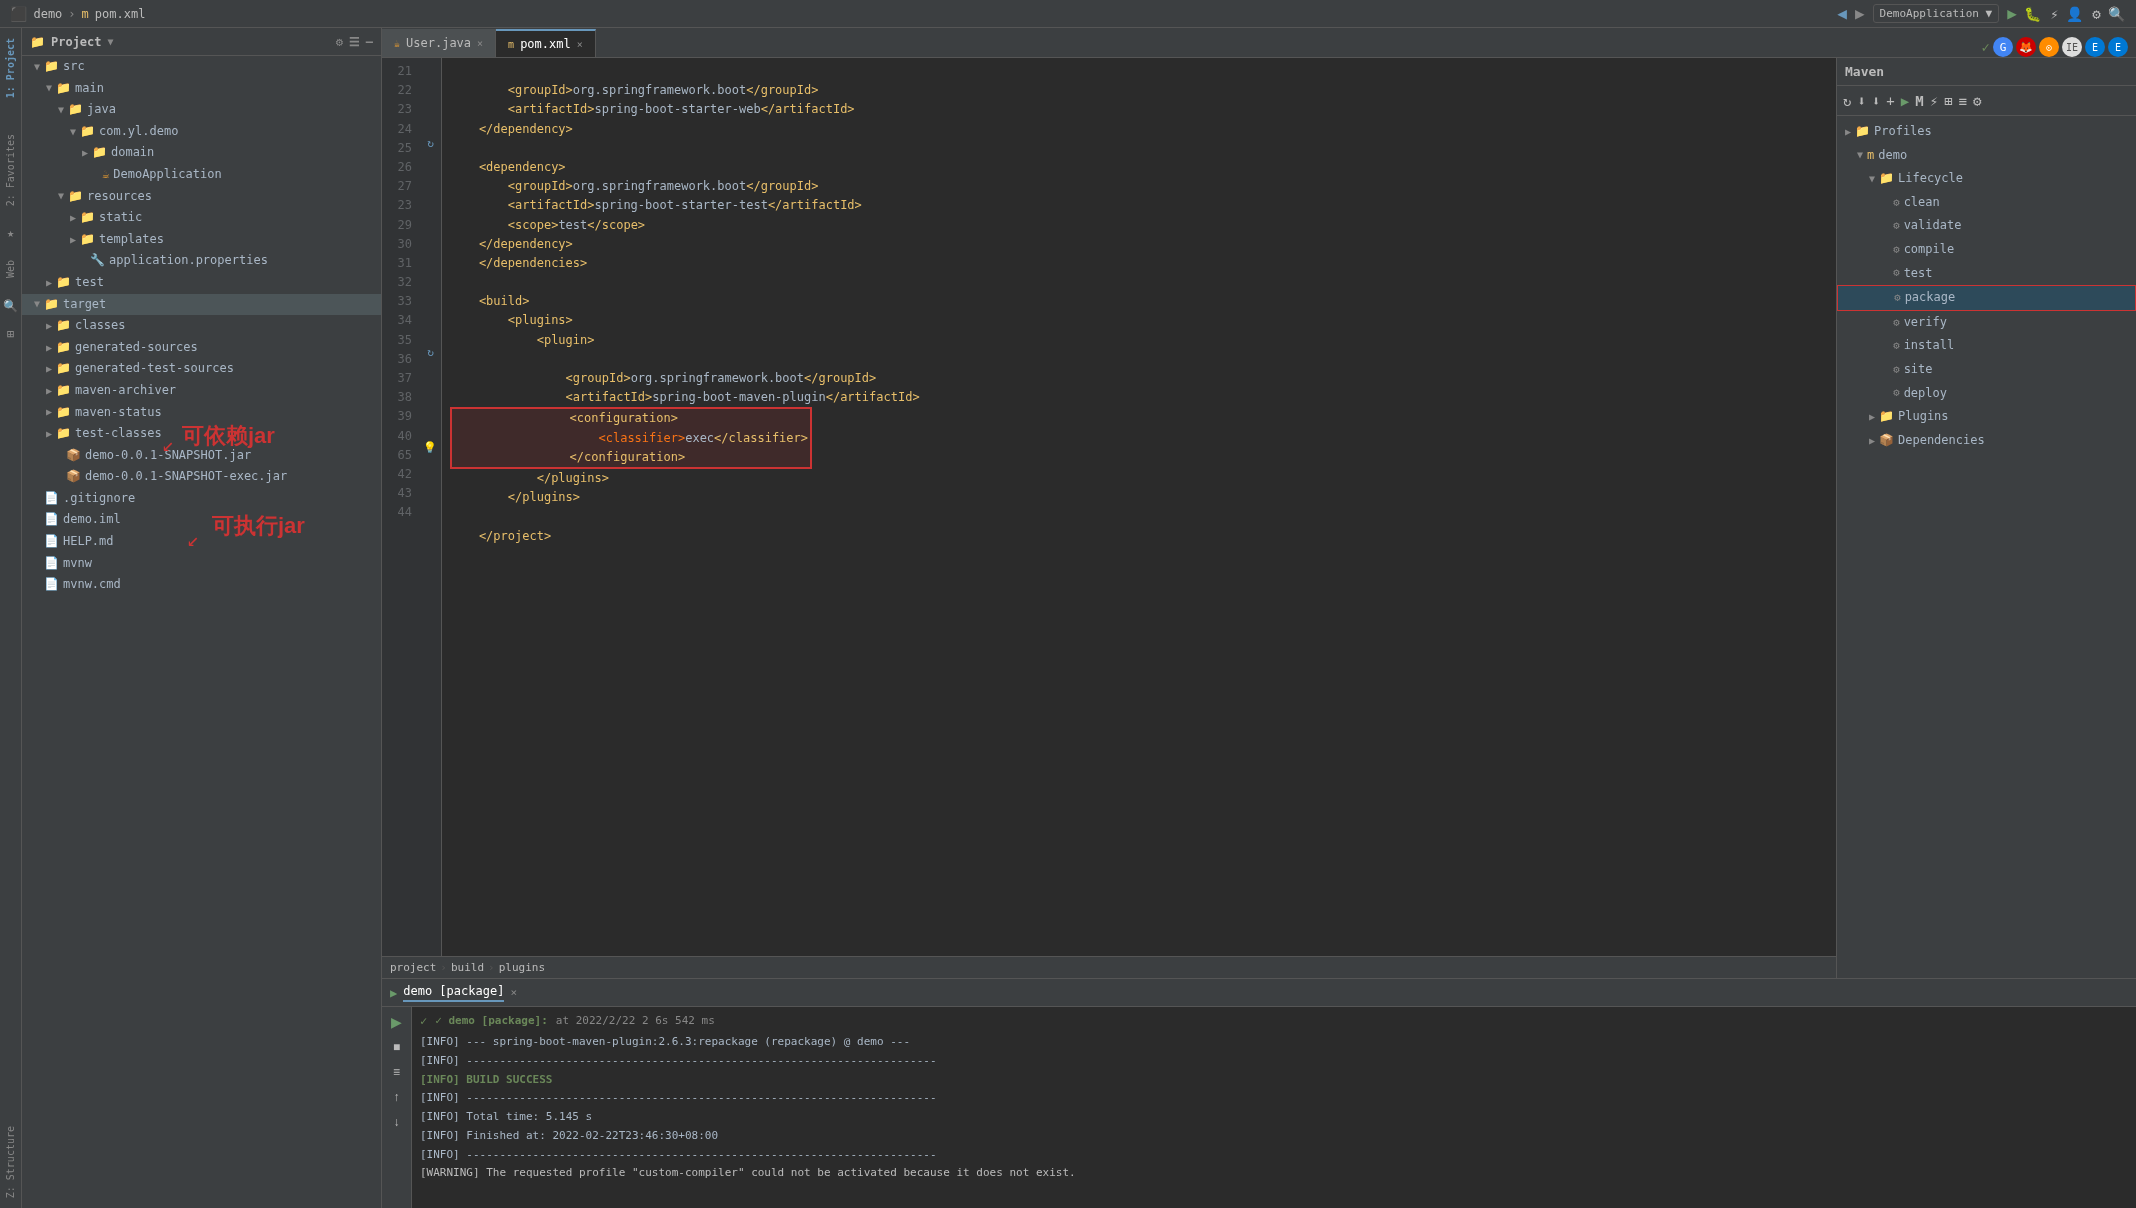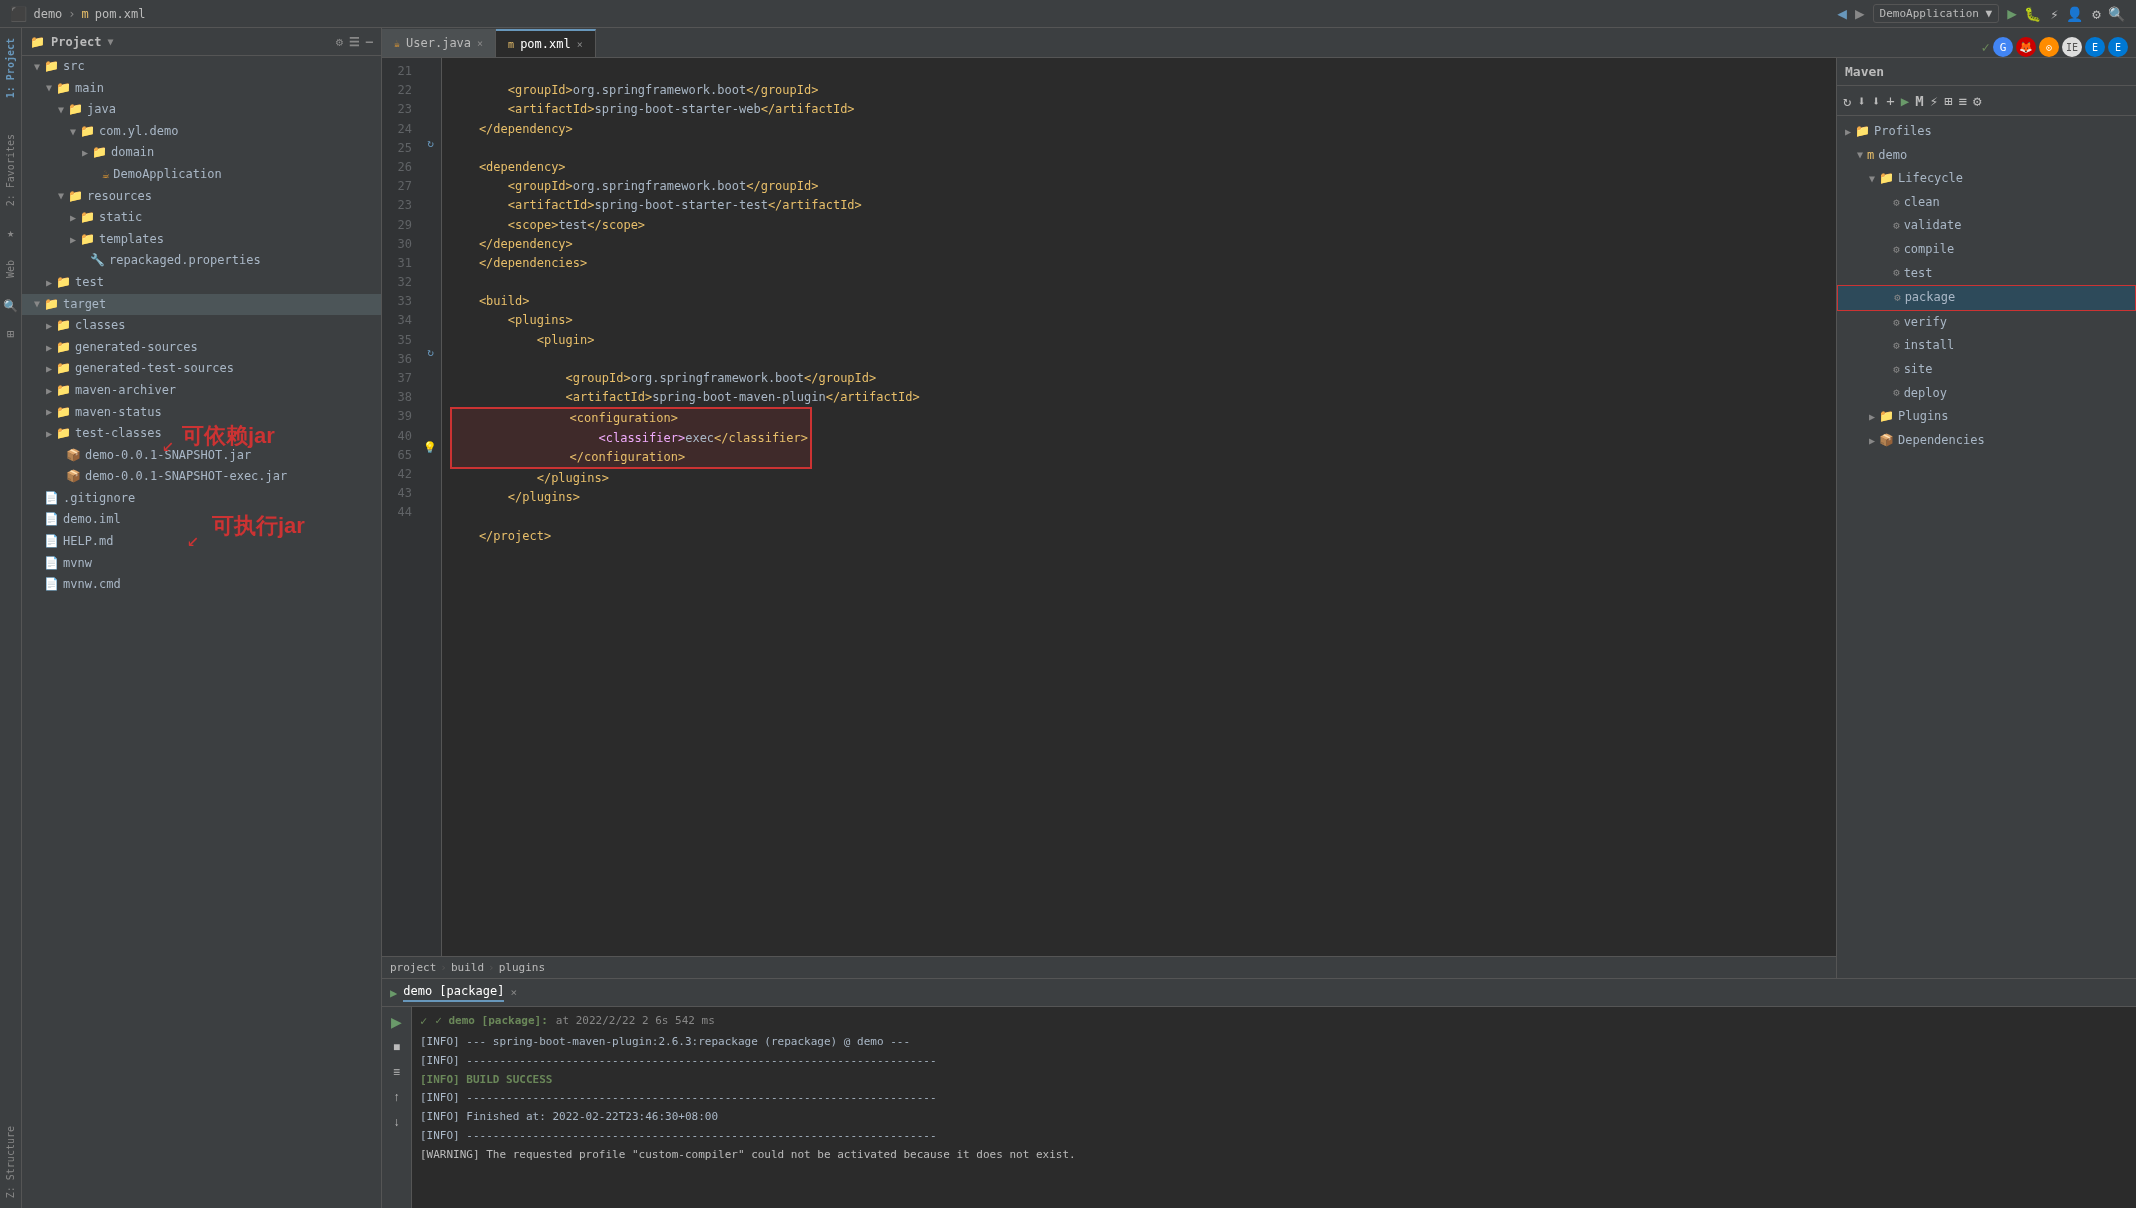--- a/index.html
+++ b/index.html
@@ -112,21 +112,21 @@
         <div style="display:flex; align-items:center; padding:0 4px; cursor:pointer;">
           <span style="width:44px;"></span>
             <span style="color:#888; width:10px; font-size:10px;">▶</span>
             <span style="color:#6897bb; margin-right:4px;">📁</span>
             <span>templates</span>
         </div>
         <div style="display:flex; align-items:center; padding:0 4px; cursor:pointer;">
           <span style="width:54px;"></span>
             <span style="width:10px;"></span>
             <span style="color:#6a8759; margin-right:4px;">🔧</span>
-            <span>repackaged.properties</span>
+            <span>application.properties</span>
         </div>
         <div style="display:flex; align-items:center; padding:0 4px; cursor:pointer;">
           <span style="width:20px;"></span>
             <span style="color:#888; width:10px; font-size:10px;">▶</span>
             <span style="color:#6897bb; margin-right:4px;">📁</span>
             <span>test</span>
         </div>
         <div style="display:flex; align-items:center; padding:0 4px; cursor:pointer; background:#4c5558;">
           <span style="width:8px;"></span>
             <span style="color:#888; width:10px; font-size:10px;">▼</span>
@@ -323,21 +323,21 @@
 <span style="color:#e8bf6a;">    &lt;/dependency&gt;</span>
 <span style="color:#e8bf6a;">    &lt;/dependencies&gt;</span>
 
 <span style="color:#e8bf6a;">    &lt;build&gt;</span>
 <span style="color:#e8bf6a;">        &lt;plugins&gt;</span>
 <span style="color:#e8bf6a;">            &lt;plugin&gt;</span>
 
 <span style="color:#e8bf6a;">                &lt;groupId&gt;</span><span style="color:#a9b7c6;">org.springframework.boot</span><span style="color:#e8bf6a;">&lt;/groupId&gt;</span>
 <span style="color:#e8bf6a;">                &lt;artifactId&gt;</span><span style="color:#a9b7c6;">spring-boot-maven-plugin</span><span style="color:#e8bf6a;">&lt;/artifactId&gt;</span>
 <span style="border:2px solid #cc3333; background:rgba(180,40,40,0.15); display:inline-block; padding:0 2px;"><span style="color:#e8bf6a;">                &lt;configuration&gt;</span>
-<span style="color:#f0abfc;">                    &lt;classifier&gt;</span><span style="color:#a9b7c6;">exec</span><span style="color:#e8bf6a;">&lt;/classifier&gt;</span>
+<span style="color:#f97316;">                    &lt;classifier&gt;</span><span style="color:#a9b7c6;">exec</span><span style="color:#e8bf6a;">&lt;/classifier&gt;</span>
 <span style="color:#e8bf6a;">                &lt;/configuration&gt;</span></span>
 <span style="color:#e8bf6a;">            &lt;/plugins&gt;</span>
 <span style="color:#e8bf6a;">        &lt;/plugins&gt;</span>
 
 <span style="color:#e8bf6a;">    &lt;/project&gt;</span>
             </div>
           </div>
 
           <div style="height:22px; background:#3c3f41; border-top:1px solid #555; display:flex; align-items:center; padding:0 8px; font-size:11px; color:#888; gap:4px; flex-shrink:0;">
             <span style="cursor:pointer; color:#bbb;">project</span>
@@ -471,20 +471,21 @@
           <div style="flex:1; overflow-y:auto; padding:4px 8px; font-size:11px; line-height:1.7; font-family:Consolas,Monaco,monospace; background:#2b2b2b;">
             <div style="display:flex; align-items:center; gap:8px; margin-bottom:2px;">
               <span style="color:#6a8759; font-size:12px;">✓</span>
               <span style="color:#6a8759; font-weight:bold;"><span>✓ demo [package]:</span></span>
               <span style="color:#888;">at 2022/2/22 2 6s 542 ms</span>
             </div>
             <div style="color:#a9b7c6;">[INFO] --- spring-boot-maven-plugin:2.6.3:repackage (repackage) @ demo ---</div>
             <div style="color:#a9b7c6;">[INFO] -----------------------------------------------------------------------</div>
             <div style="color:#6a8759; font-weight:bold;">[INFO] BUILD SUCCESS</div>
             <div style="color:#a9b7c6;">[INFO] -----------------------------------------------------------------------</div>
+            <div style="color:#a9b7c6;">[INFO] Total time: 5.145 s</div>
             <div style="color:#a9b7c6;">[INFO] Finished at: 2022-02-22T23:46:30+08:00</div>
             <div style="color:#a9b7c6;">[INFO] -----------------------------------------------------------------------</div>
             <div style="color:#bbb;">[WARNING] The requested profile "custom-compiler" could not be activated because it does not exist.</div>
           </div>
         </div>
       </div>
     </div>
   </div>
 </div>
 

